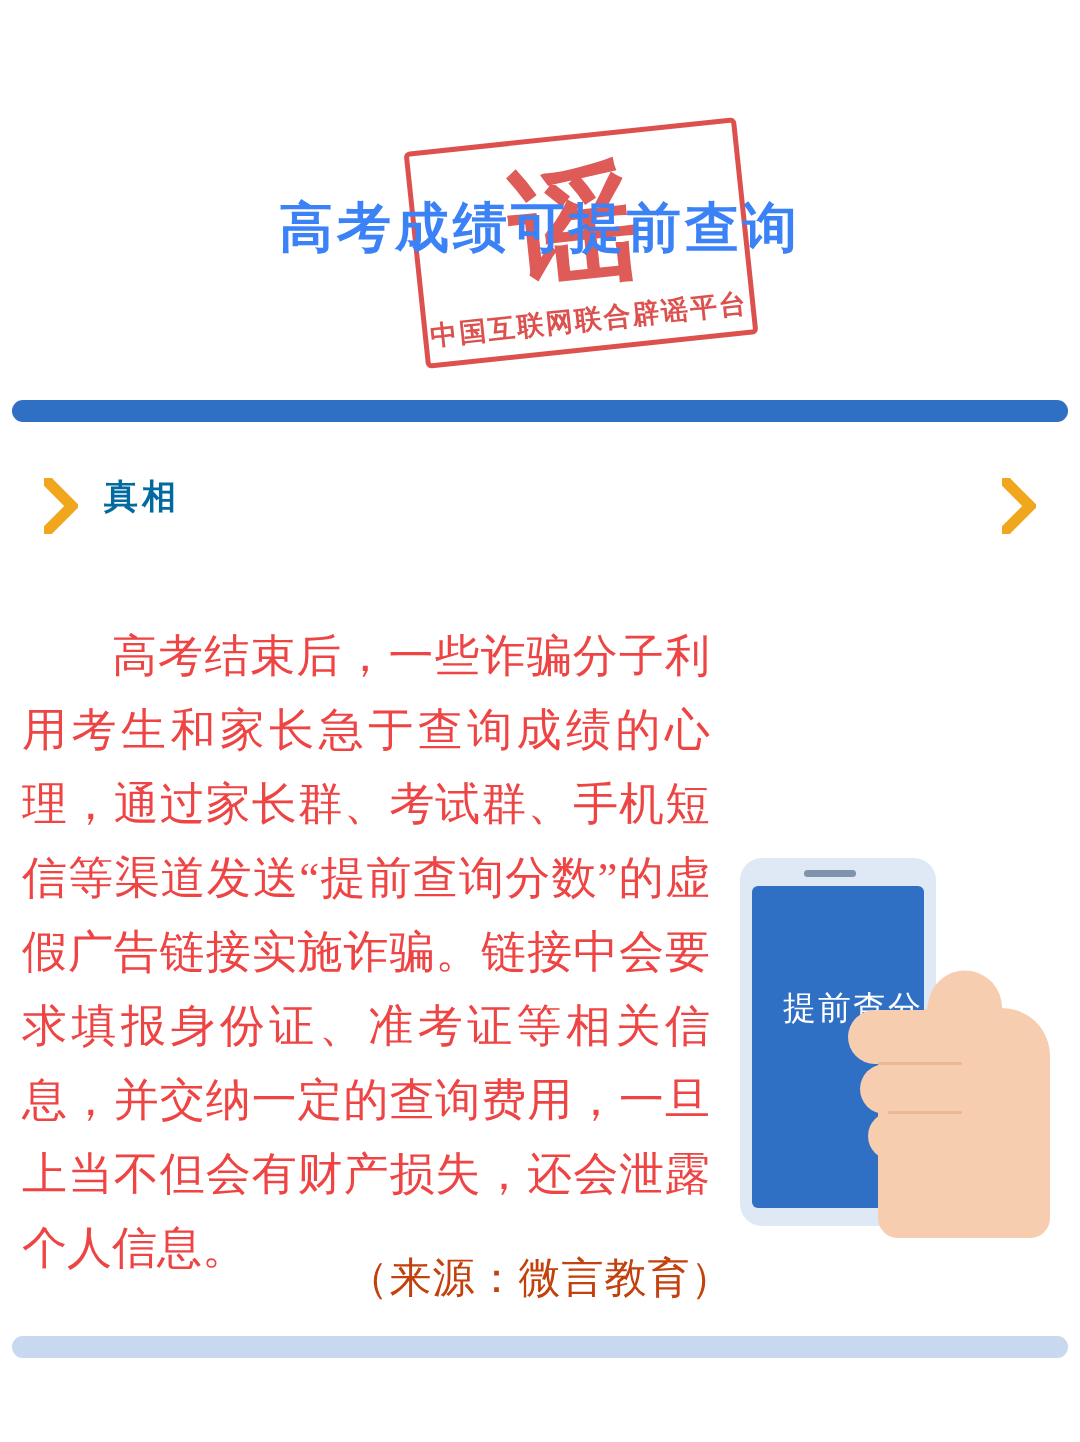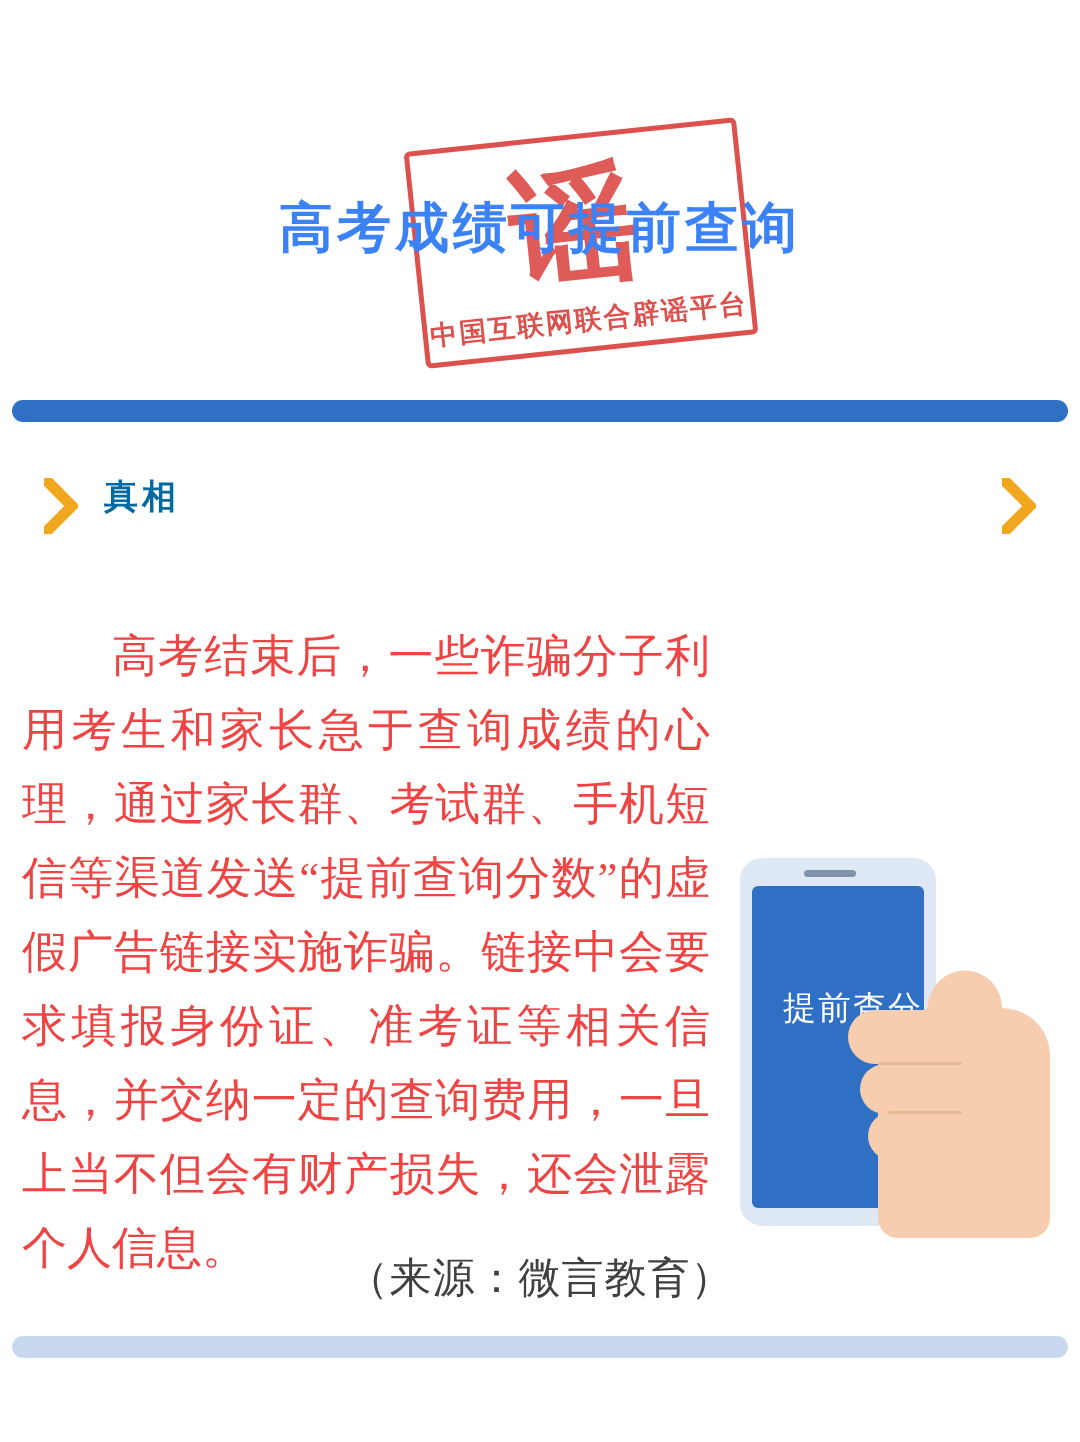--- a/index.html
+++ b/index.html
@@ -230,21 +230,21 @@
   .fl2 { left: 160px; top: 253px; width: 74px; }
 
   
   .source {
     position: absolute;
     top: 1250px;
     left: 0;
     width: 1080px;
     text-align: center;
     font-size: 42px;
-    color: #404040;
+    color: #c2410c;
     letter-spacing: 1px;
   }
 </style>
 </head>
 <body>
 
 <div class="title-area">
 
   <div class="stamp">
     <div class="stamp-border"></div>

